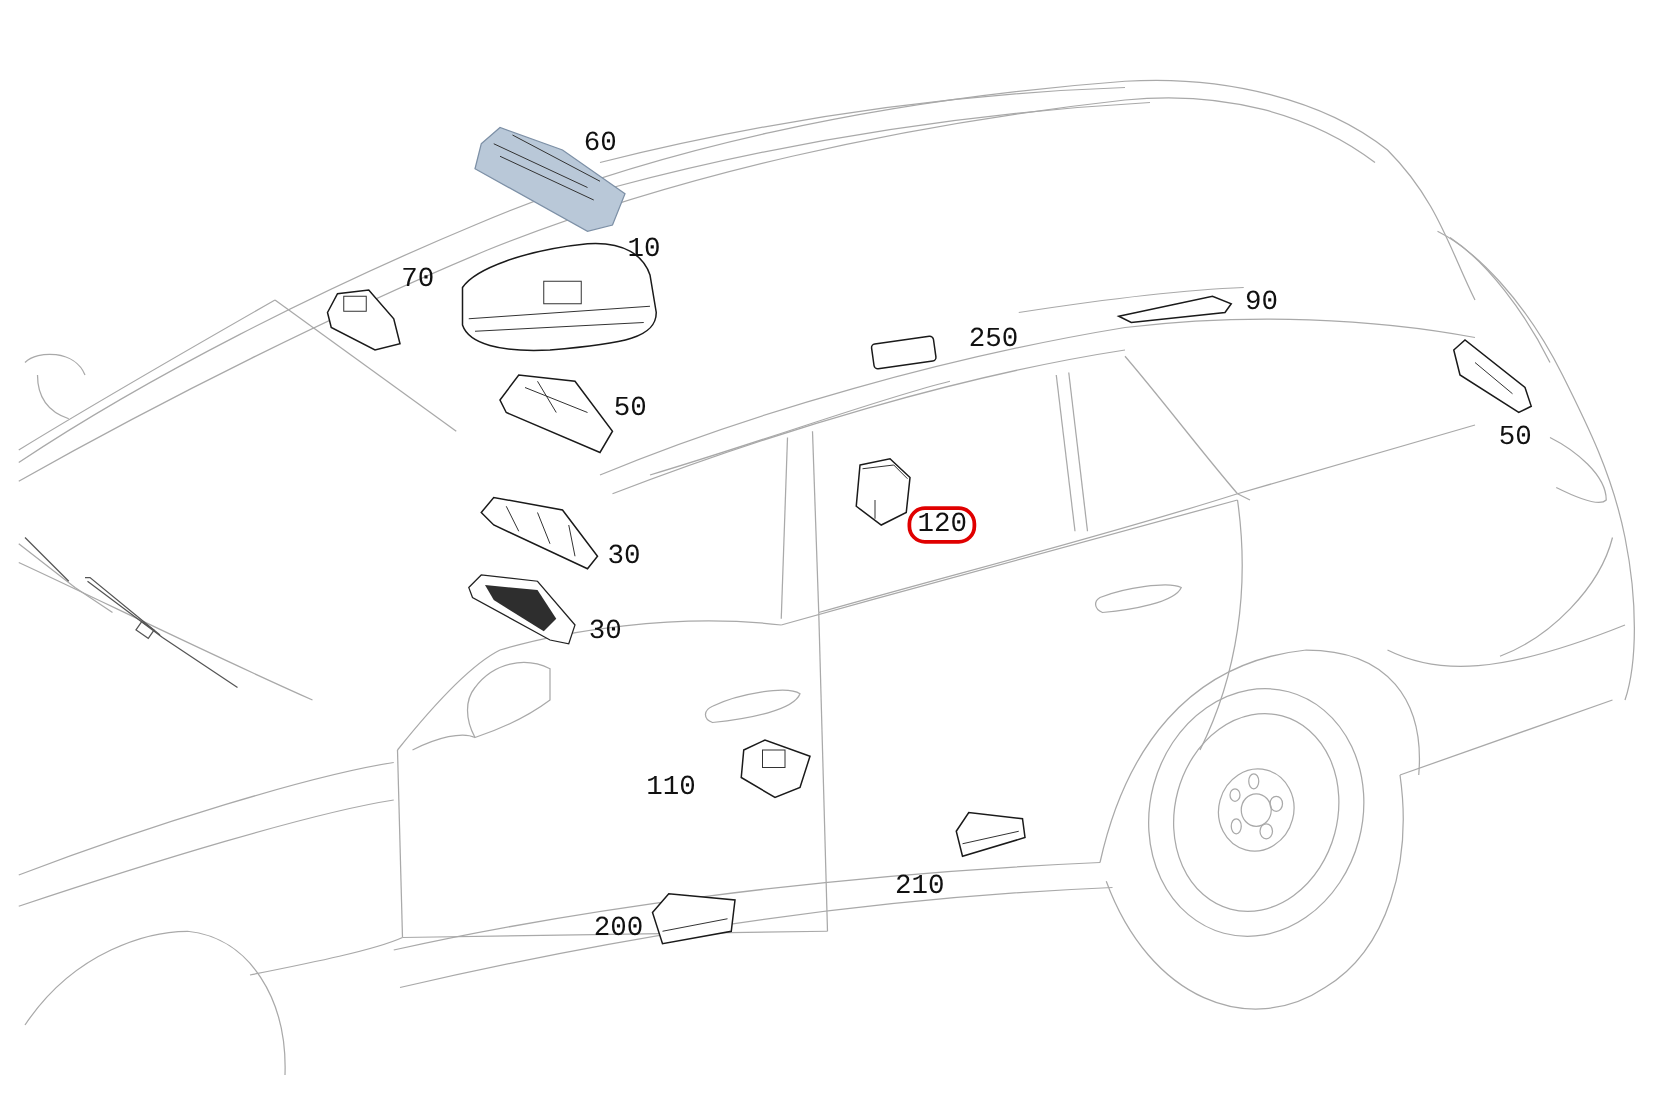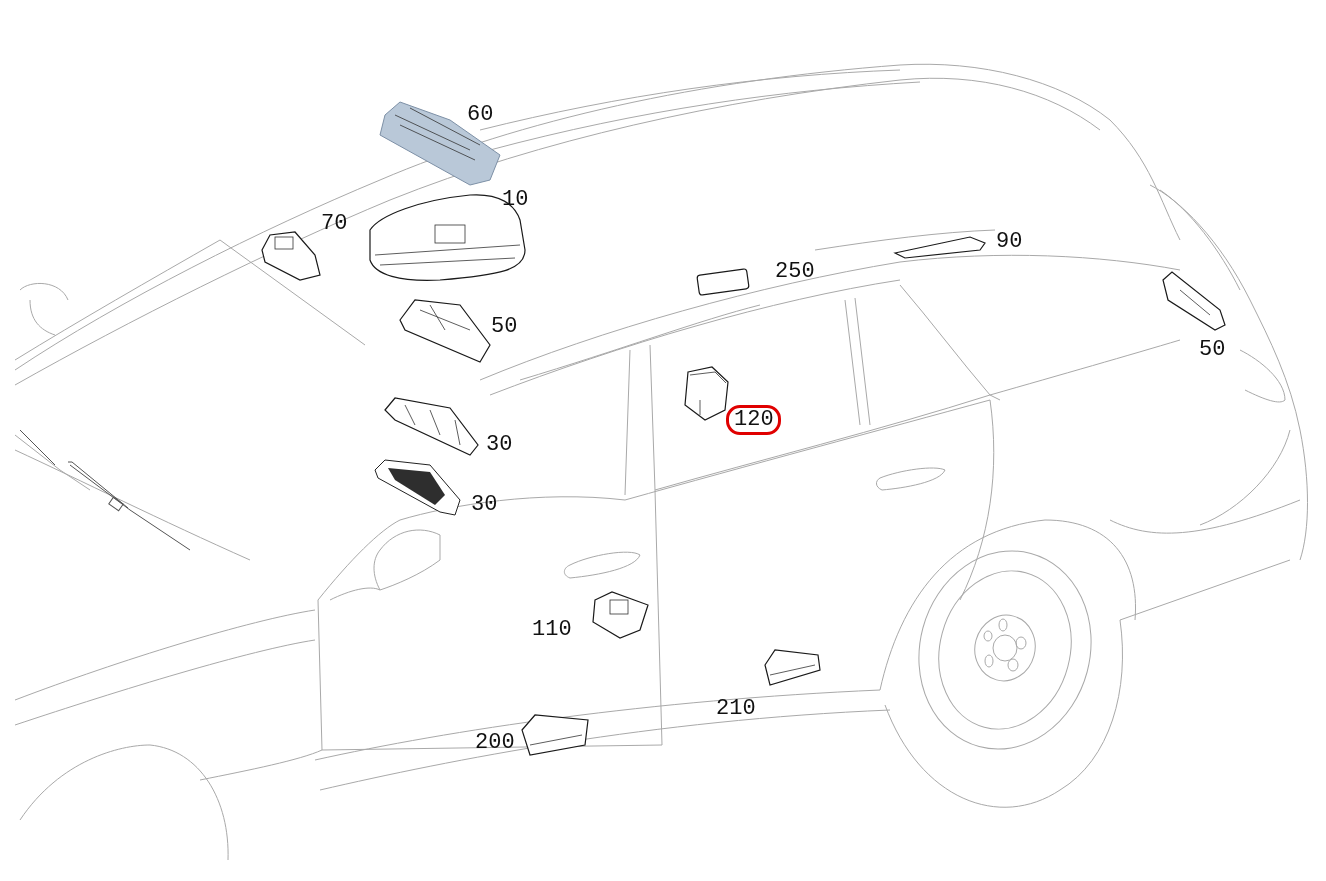--- a/index.html
+++ b/index.html
@@ -148,15 +148,15 @@
 <div class="label" style="left:467px;top:104px;">60</div>
 <div class="label" style="left:502px;top:189px;">10</div>
 <div class="label" style="left:301px;top:213px;margin-left:20px;">70</div>
 <div class="label" style="left:491px;top:316px;">50</div>
 <div class="label" style="left:759px;top:261px;margin-left:16px;">250</div>
 <div class="label" style="left:996px;top:231px;">90</div>
 <div class="label" style="left:1199px;top:339px;">50</div>
 <div class="label highlight" style="left:726px;top:405px;border-radius:14px;">120</div>
 <div class="label" style="left:486px;top:434px;">30</div>
 <div class="label" style="left:471px;top:494px;">30</div>
-<div class="label" style="left:532px;top:619px;">110</div>
+<div class="label" style="left:517px;top:619px;">110</div>
 <div class="label" style="left:716px;top:669px;margin-top:29px;">210</div>
 <div class="label" style="left:475px;top:732px;">200</div>
 
 </body></html>

